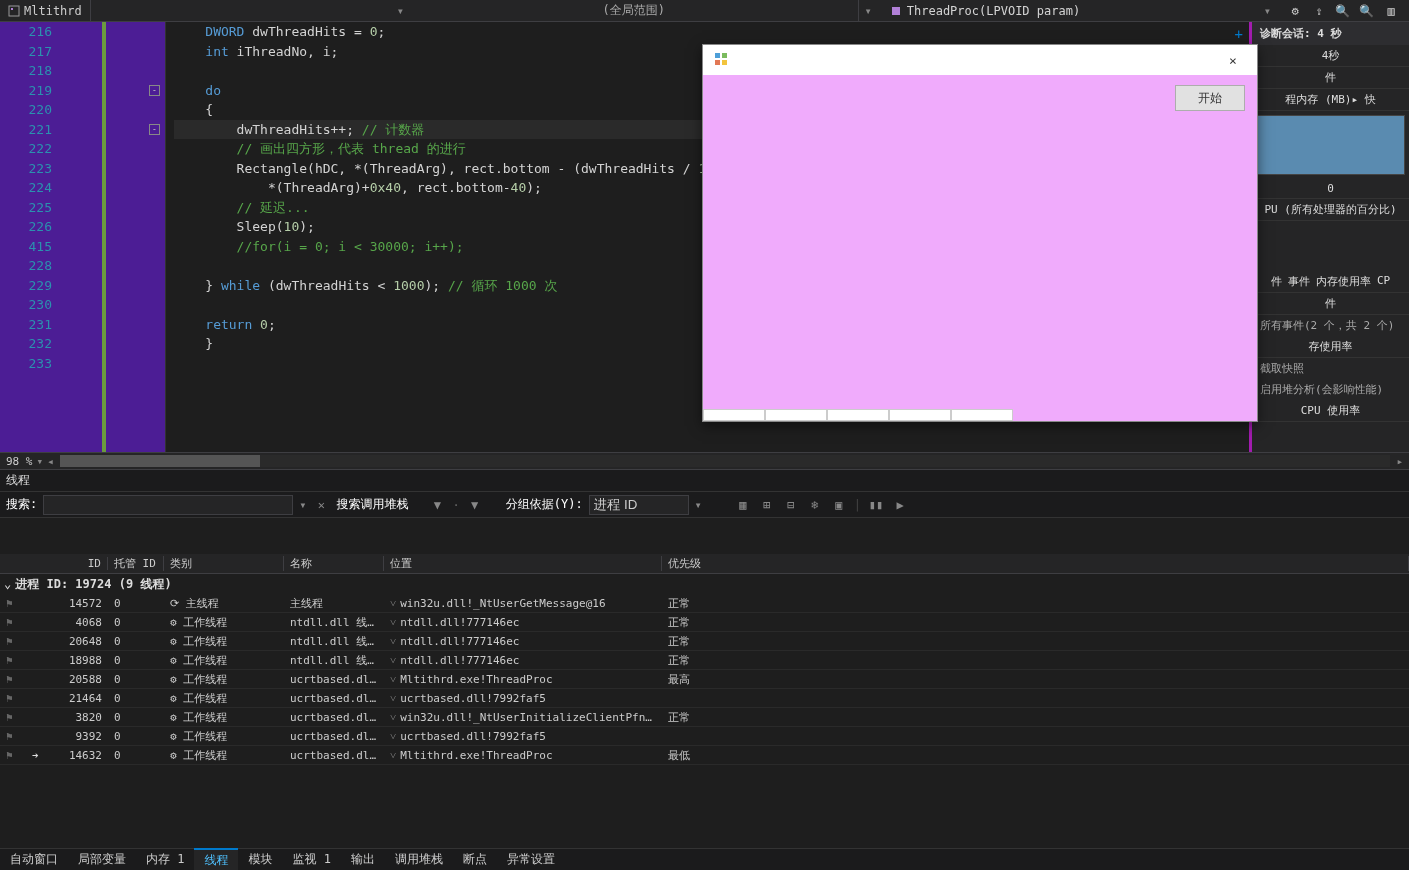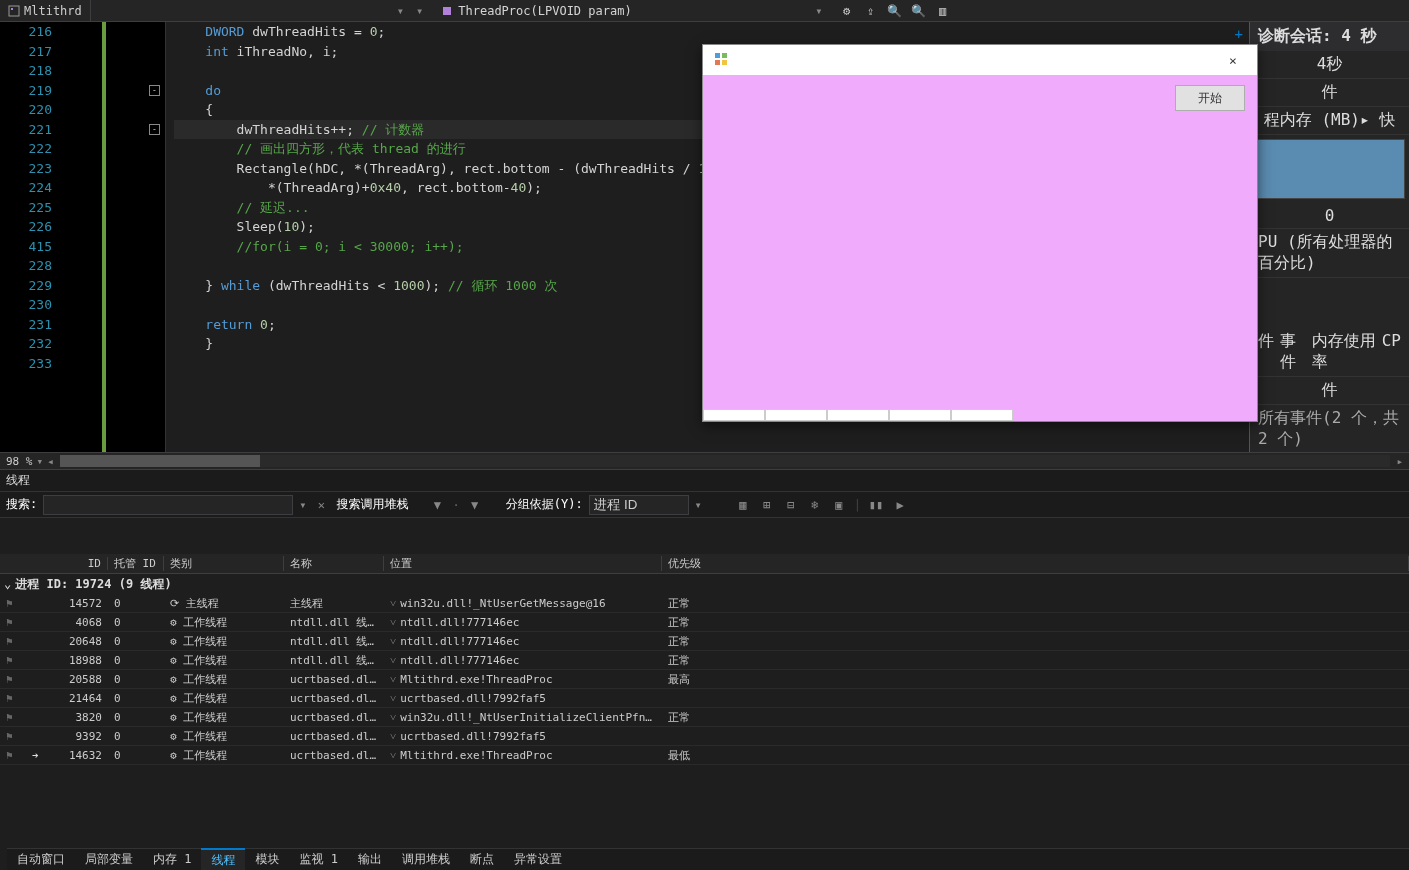--- a/index.html
+++ b/index.html
@@ -28,21 +28,21 @@
   border-right: 1px solid #3e3e42;
   height: 100%;
   color: #cccccc;
 }
 .topbar-scope { flex: 1; justify-content: center; color: #aaa; }
 .topbar-func { display: flex; align-items: center; gap: 5px; padding: 0 12px; }
 .toolbar-icons { display: flex; gap: 8px; padding: 0 10px; }
 .tb-icon { width: 16px; height: 16px; display: inline-flex; align-items: center; justify-content: center; cursor: pointer; color: #ccc; }
 .main-area { display: flex; height: 430px; }
 .editor-wrap { flex: 1; display: flex; position: relative; overflow: hidden; }
-.gutter { display: flex; background: #000000; gap: 40px; }
+.gutter { display: flex; background: #4c1d95; gap: 40px; }
 .line-numbers {
   width: 60px;
   padding-right: 8px;
   text-align: right;
   color: #2b91af;
   font-size: 13px;
   line-height: 19.5px;
 }
 .fold-gutter { width: 20px; border-right: 1px solid #333; }
 .change-bar { width: 4px; background: #6b9b3f; margin-left: 2px; }
@@ -62,22 +62,22 @@
 .comment { color: #57a64a; }
 .op { color: #d4d4d4; }
 .ident { color: #d4d4d4; }
 .fold-box {
   width: 11px; height: 11px; border: 1px solid #888; display: inline-flex; align-items: center; justify-content: center;
   font-size: 8px; color: #ccc; margin-top: 4px; margin-left: 3px; cursor: pointer;
 }
 .right-panel {
   width: 160px;
   background: #252526;
-  border-left: 1px solid #a21caf;
-  font-size: 16px;
+  border-left: 3px solid #a21caf;
+  font-size: 11px;
   color: #ddd;
   overflow: hidden;
 }
 .diag-title { padding: 4px 8px; background: #2d2d30; font-weight: bold; }
 .diag-row { padding: 3px 8px; display: flex; justify-content: center; border-bottom: 1px solid #333; }
 .diag-graph { height: 60px; background: #5a8bb0; margin: 4px; border: 1px solid #444; }
 .diag-link { padding: 3px 8px; color: #aaa; cursor:pointer; }
 .zoom-bar {
   height: 18px;
   background: #252526;
@@ -124,21 +124,21 @@
 .c-name { width: 100px; }
 .c-loc { width: 278px; }
 .c-pri { flex: 1; }
 .group-row { display:flex; align-items:center; height:20px; background:#1e1e1e; color:#ddd; padding:0 4px; gap:4px; font-weight:bold; }
 .tr { display:flex; align-items:center; height:19px; border-bottom:1px solid #2a2a2a; }
 .td { padding: 0 6px; color:#ccc; font-size: 11px; overflow:hidden; text-overflow:ellipsis; white-space:nowrap; }
 .flag-icon { color:#666; cursor:pointer; }
 .gear-icon { display:inline-block; }
 .caret { color:#888; margin-right:4px; }
 .bottom-tabs {
-  position:absolute; bottom:0; left:7px; right:0; height:22px; background:#1b1b1c;
+  position:absolute; bottom:0; left:0; right:0; height:22px; background:#1b1b1c;
   display:flex; align-items:center; border-top:1px solid #333;
 }
 .btab { padding: 2px 10px; color:#ccc; cursor:pointer; font-size:12px; }
 .btab.active { color:#4fc1ff; border-top:2px solid #007acc; background:#252526; }
 
 .popup {
   position: absolute;
   left: 702px;
   top: 44px;
   width: 556px;
@@ -176,20 +176,23 @@
 <div class="topbar">
   <div class="topbar-item">
     <svg class="sq-icon" viewBox="0 0 12 12">
         <rect x="1" y="1" width="10" height="10" class="thin-border"></rect>
         <rect x="3" y="3" width="2" height="2" fill="#b180d7"></rect>
       </svg>
     <span>Mltithrd</span>
   </div>
   <span style="width:300px"></span>
   <span style="color:#888;padding:0 6px">▾</span>
+  <div class="topbar-item topbar-scope">
+    <span>(全局范围)</span>
+  </div>
   <span style="color:#888;padding:0 6px">▾</span>
   <div class="topbar-func" style="width:380px">
     <svg class="sq-icon" viewBox="0 0 12 12">
         <rect x="2" y="2" width="8" height="8" fill="#b180d7"></rect>
       </svg>
     <span>ThreadProc(LPVOID param)</span>
   </div>
   <span style="color:#888;padding:0 6px">▾</span>
   <div class="toolbar-icons">
     <span class="tb-icon">⚙</span>

